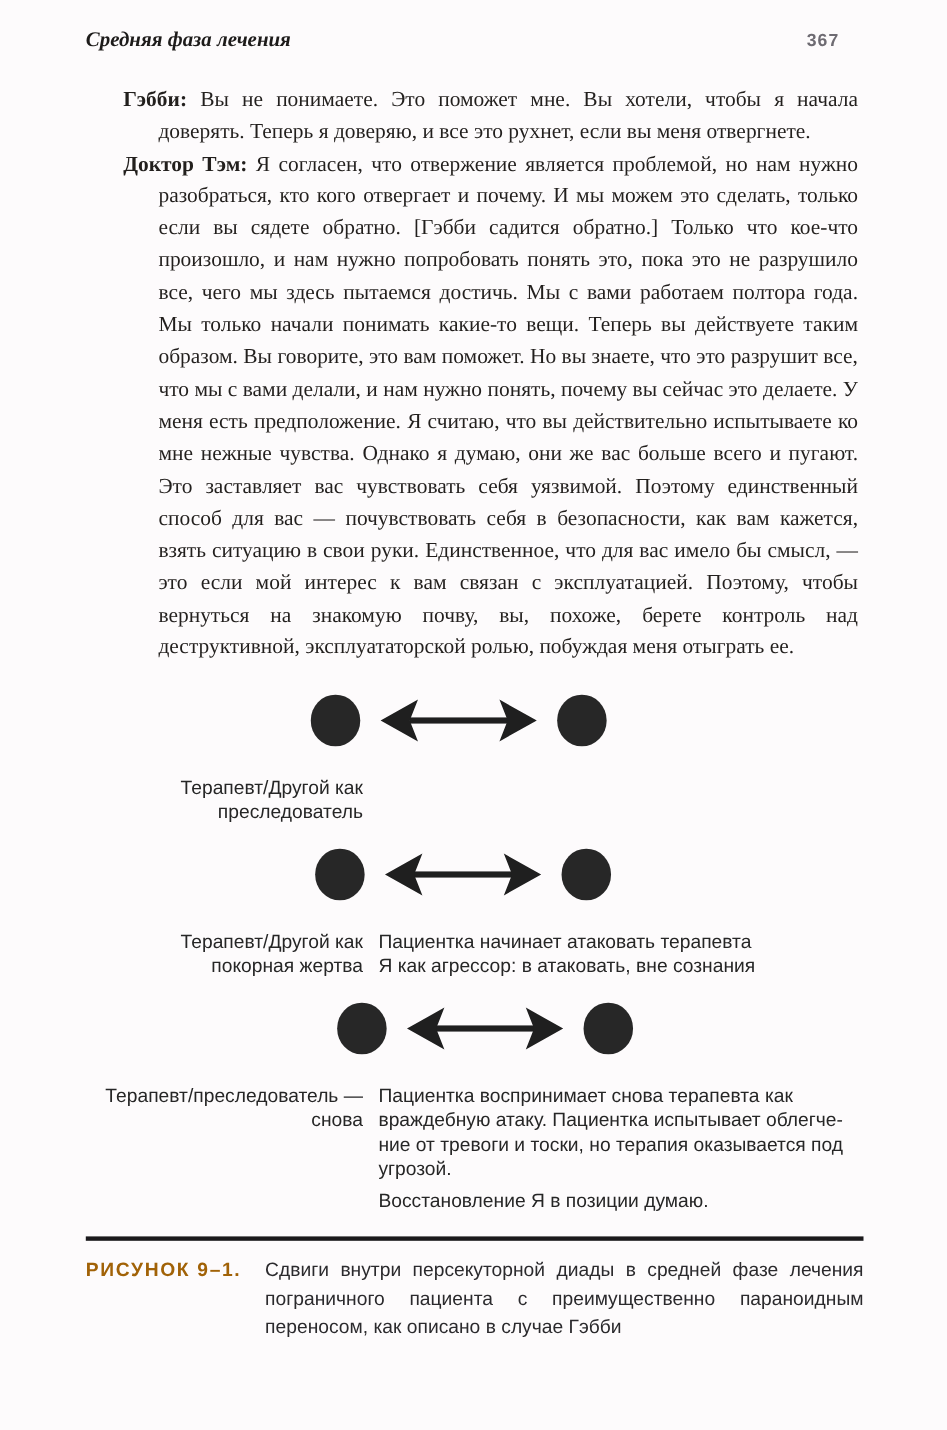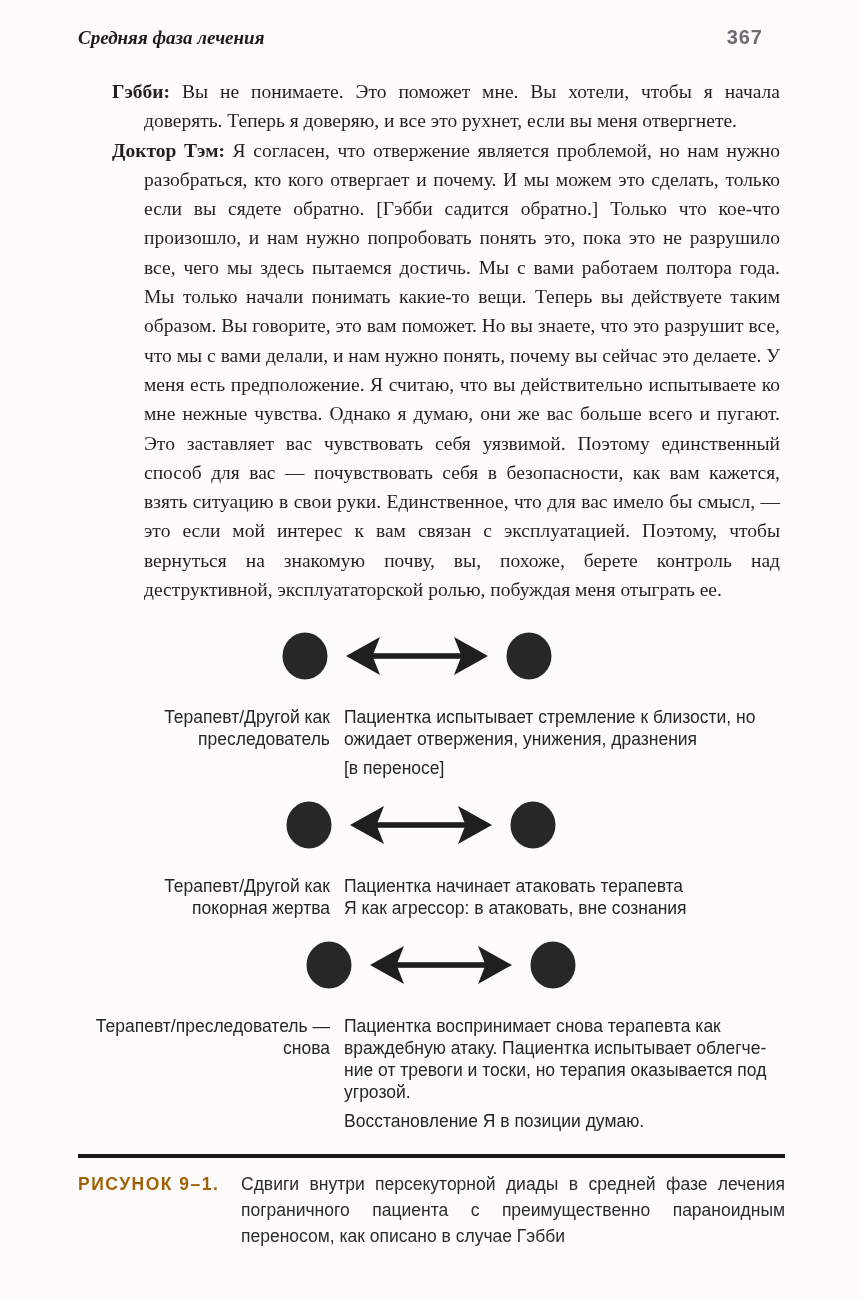--- a/index.html
+++ b/index.html
@@ -24,21 +24,21 @@
   .running-title {
     font-family: "Liberation Serif", serif;
     font-style: italic;
     font-weight: bold;
     font-size: 19px;
     color: #1d1b1a;
   }
   .running-pagenum {
     font-family: "Liberation Sans", sans-serif;
     font-weight: bold;
-    font-size: 20px;
+    font-size: 16px;
     letter-spacing: 1px;
     color: #6e6b72;
     margin-right: 22px;
   }
   
   .dialogue {
     margin: 28px 0 0 34px;
     width: 668px;
     font-size: 19.5px;
     line-height: 29.3px;
@@ -127,24 +127,21 @@
             <rect x="90" y="23.2" width="90" height="5.6"></rect>
             <polygon points="64,26 98,7 90.5,26 98,45"></polygon>
             <polygon points="206,26 172,7 179.5,26 172,45"></polygon>
           </g>
           <ellipse cx="247" cy="26" rx="22.5" ry="23.5" fill="#272727"></ellipse>
         </svg>
       </div>
       <div class="row-cols">
         <div class="row-label">Терапевт/Другой как
 преследователь</div>
-        <div class="row-desc">Пациентка испытывает стремление к близости, но
-ожидает отвержения, унижения, дразнения</div>
       </div>
-      <div class="row-note">[в переносе]</div>
     </div>
 
     <div class="diagram-row row2">
       <div class="dyad-graphic">
         <svg class="dyad-svg" width="270" height="52" viewBox="0 0 270 52">
           <ellipse cx="23" cy="26" rx="22.5" ry="23.5" fill="#272727"></ellipse>
           <g fill="#1f1f1f" stroke="none">
             <rect x="90" y="23.2" width="90" height="5.6"></rect>
             <polygon points="64,26 98,7 90.5,26 98,45"></polygon>
             <polygon points="206,26 172,7 179.5,26 172,45"></polygon>

